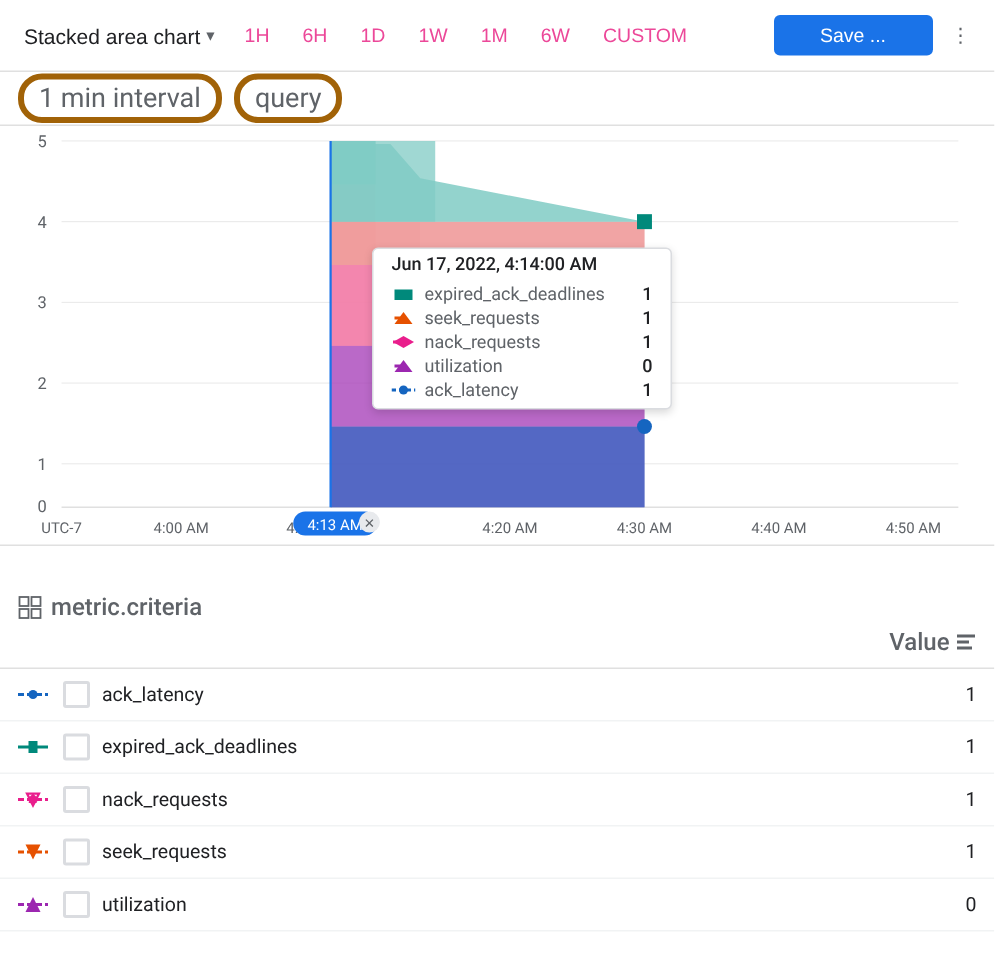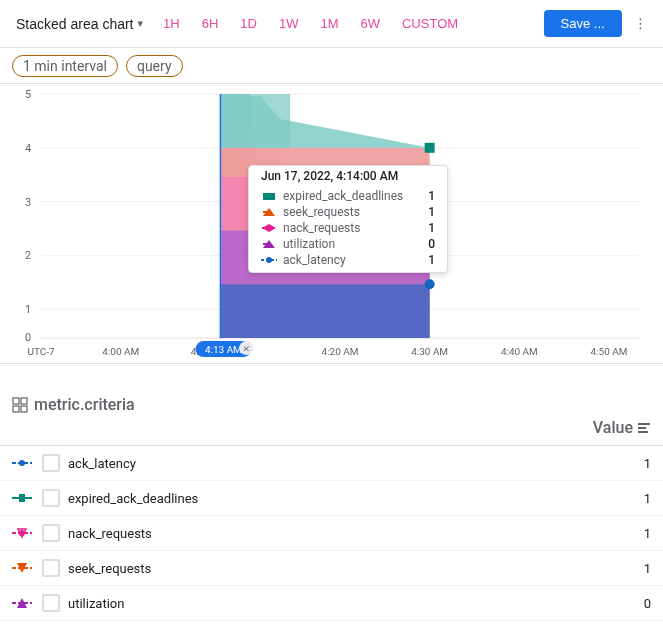--- a/index.html
+++ b/index.html
@@ -22,38 +22,38 @@
     }
     .time-btn {
       padding: 4px 8px; border: none; background: none;
       color: #ec4899; font-size: 13px; cursor: pointer;
       border-radius: 4px;
     }
     .time-btn.active { color: #ec4899; font-weight: 500; }
     .save-btn {
       margin-left: auto;
       background: #1a73e8; color: #fff;
-      border: none; padding: 6px 17px;
+      border: none; padding: 6px 31px;
       border-radius: 4px; cursor: pointer; font-size: 13px;
     }
     .more-btn {
       background: none; border: none; cursor: pointer;
       color: #5f6368; padding: 4px 6px; border-radius: 4px;
     }
 
     
     .subheader {
       display: flex; align-items: center;
       padding: 6px 12px; gap: 8px;
       border-bottom: 1px solid #e0e0e0;
       height: 36px;
     }
     .chip {
-      border: 1px solid #a16207; border-radius: 16px;
-      padding: 2px 10px; font-size: 14px; color: #5f6368;
+      border: 4px solid #a16207; border-radius: 16px;
+      padding: 2px 10px; font-size: 18px; color: #5f6368;
       background: #fff; cursor: pointer;
     }
 
     
     .chart-container {
       position: relative;
       height: 280px;
       border-bottom: 1px solid #e0e0e0;
       padding: 0;
       overflow: hidden;

